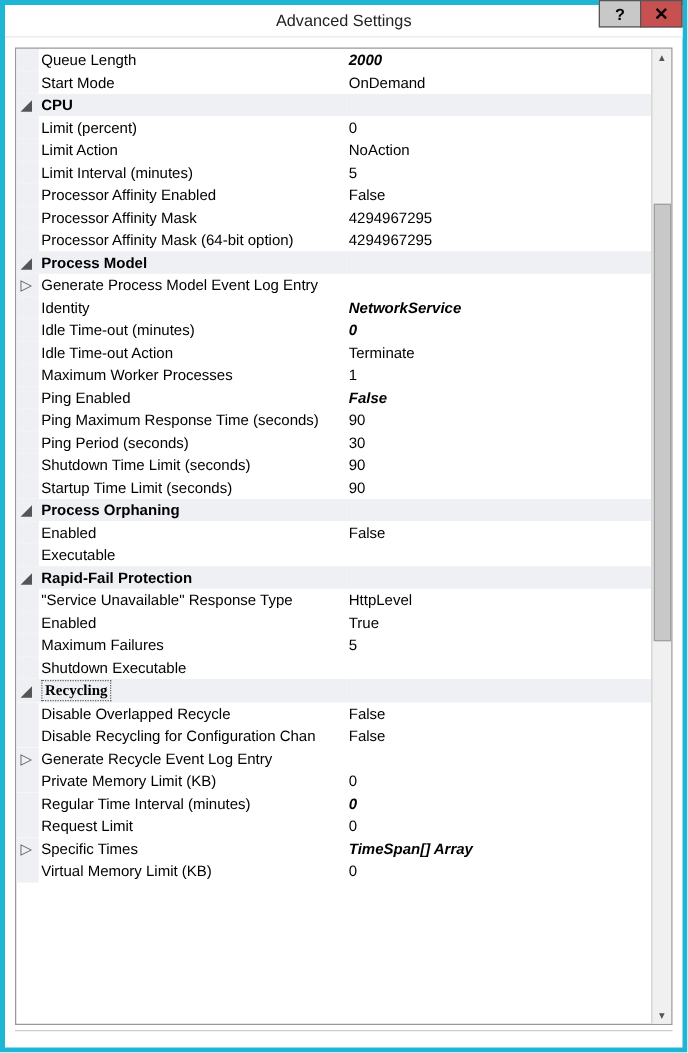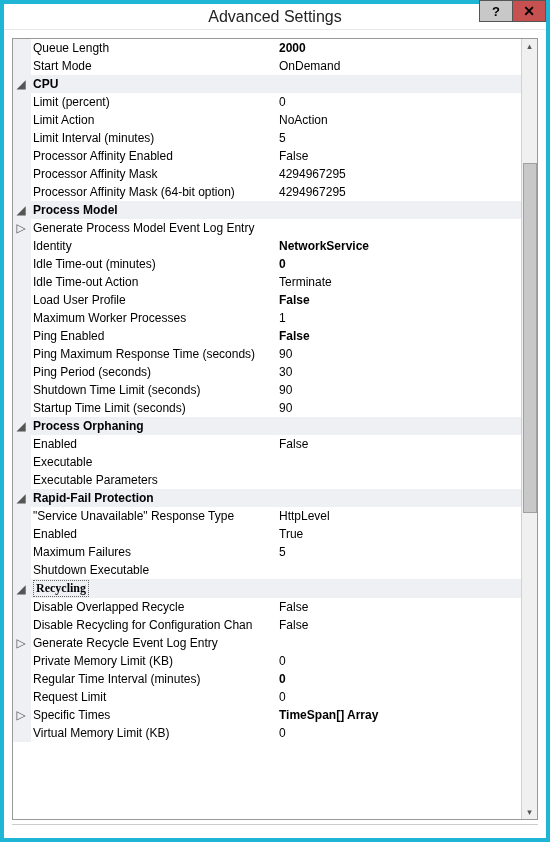--- a/index.html
+++ b/index.html
@@ -22,21 +22,21 @@
   .titlebar {
     height: 26px;
     background: #fff;
     display: flex;
     align-items: center;
     justify-content: center;
     position: relative;
     border-bottom: 1px solid #e8e8e8;
   }
   .titlebar .title {
-    font-size: 16px;
+    font-size: 13px;
     color: #222;
   }
   .title-buttons {
     position: absolute;
     right: 0;
     top: -4px;
     display: flex;
   }
   .title-btn {
     width: 34px;
@@ -114,21 +114,21 @@
   tr.cat td.label { font-weight: bold; margin-top: 22px; }
   tr.cat td { background: #eef0f4; }
   td.toggle {
     background: #eef0f4;
     text-align: center;
     font-size: 10px;
     color: #555;
     cursor: pointer;
   }
   td.indent-label { padding-left: 6px; }
-  .bold { font-weight: bold; }
+  .bold { font-weight: bold; font-style: italic; }
   .dotted-box {
     border: 1px dotted #666;
     padding: 0 2px;
     display: inline-block;
     font-family: Liberation Serif, serif;
   }
   .bottom-sep {
     height: 6px;
     border-top: 1px solid #ccc;
     margin-top: 4px;
@@ -222,25 +222,20 @@
                 <td class="indent-label">Idle Time-out (minutes)</td>
                 <td class="bold">0</td>
               </tr>
               <tr>
                 <td class="toggle"></td>
                 <td class="indent-label">Idle Time-out Action</td>
                 <td>Terminate</td>
               </tr>
               <tr>
                 <td class="toggle"></td>
-                <td class="indent-label">Load User Profile</td>
-                <td class="bold">False</td>
-              </tr>
-              <tr>
-                <td class="toggle"></td>
                 <td class="indent-label">Maximum Worker Processes</td>
                 <td>1</td>
               </tr>
               <tr>
                 <td class="toggle"></td>
                 <td class="indent-label">Ping Enabled</td>
                 <td class="bold">False</td>
               </tr>
               <tr>
                 <td class="toggle"></td>
@@ -268,25 +263,20 @@
                 <td></td>
               </tr>
               <tr>
                 <td class="toggle"></td>
                 <td class="indent-label">Enabled</td>
                 <td>False</td>
               </tr>
               <tr>
                 <td class="toggle"></td>
                 <td class="indent-label">Executable</td>
-                <td></td>
-              </tr>
-              <tr>
-                <td class="toggle"></td>
-                <td class="indent-label">Executable Parameters</td>
                 <td></td>
               </tr>
               <tr class="cat">
                 <td class="toggle">◢</td>
                 <td class="label">Rapid-Fail Protection</td>
                 <td></td>
               </tr>
               <tr>
                 <td class="toggle"></td>
                 <td class="indent-label">"Service Unavailable" Response Type</td>

